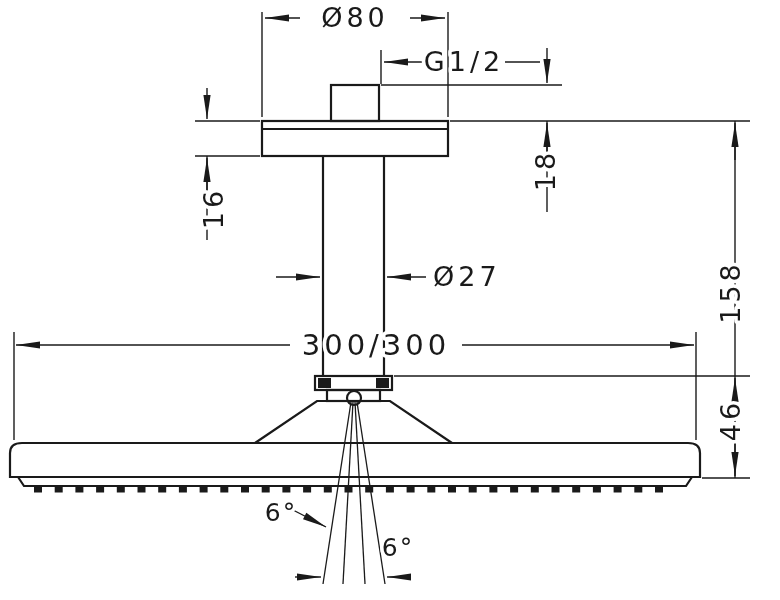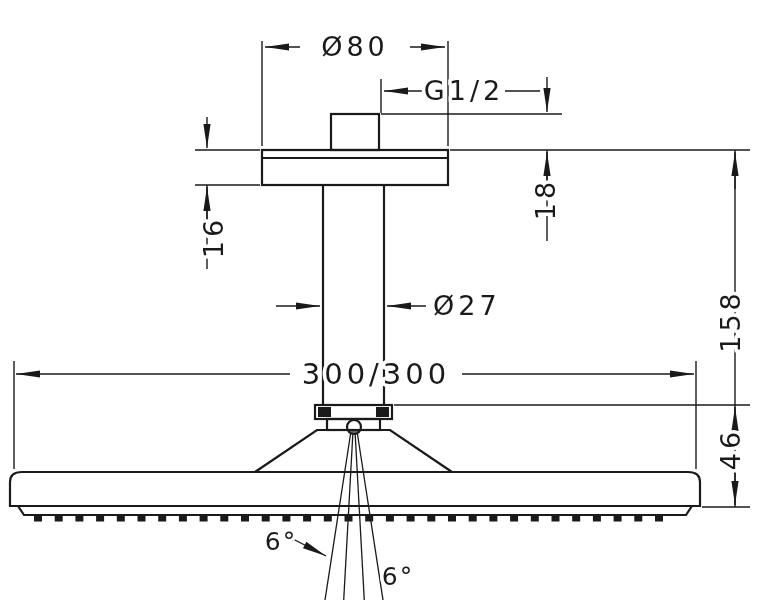--- a/index.html
+++ b/index.html
@@ -1,17 +1,17 @@
 <!DOCTYPE html>
 <html><head>
 <meta charset="utf-8">
 <style>
   html,body{margin:0;padding:0;background:#ffffff;}
   body{width:780px;height:600px;overflow:hidden;}
-  .canvas{width:780px;height:518px;margin-top:29px;}
+  .canvas{width:780px;height:518px;}
   svg{display:block;}
   .dim-text{
     font-family:"DejaVu Sans", sans-serif;
     font-size:27px;
     letter-spacing:4px;
     fill:#1a1a1a;
     stroke:#ffffff;
     stroke-width:7px;
     paint-order:stroke;
     stroke-linejoin:round;

